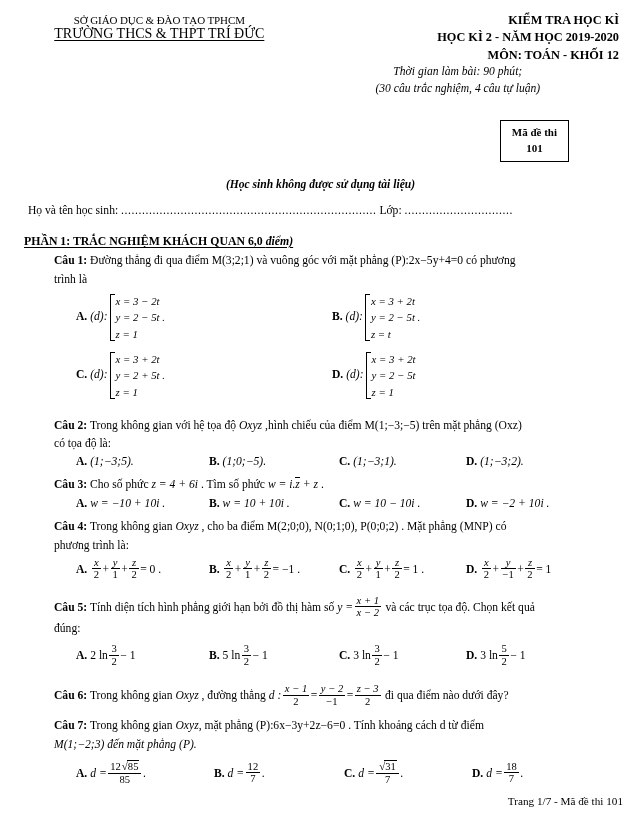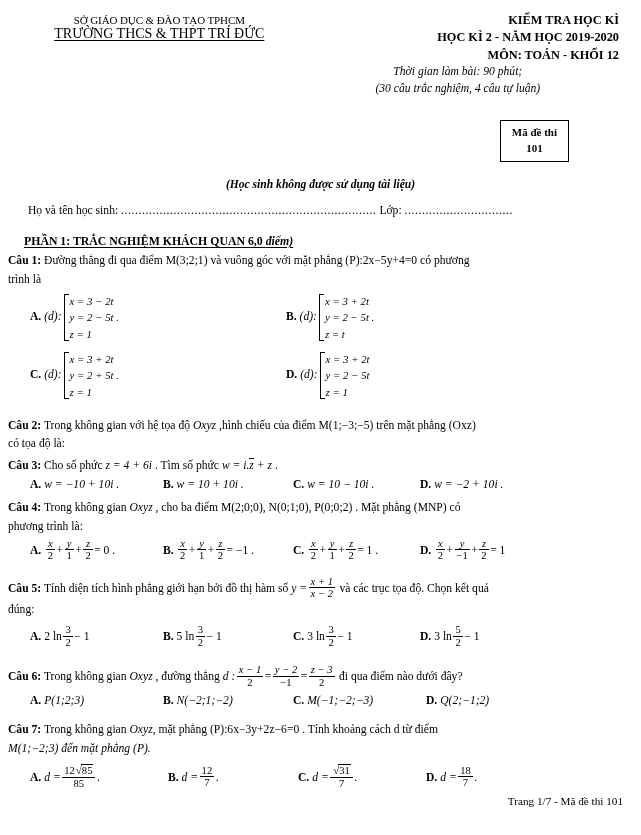--- a/index.html
+++ b/index.html
@@ -101,21 +101,21 @@
     padding-left: 24px;
     font-weight: bold;
     font-size: 11.8px;
     text-decoration: underline;
     text-underline-offset: 2px;
     display: inline-block;
   }
   .part-heading i { font-style: italic; }
 
   
-  .qblock { padding-left: 8px; padding-right: 12px; }
+  .qblock { padding-left: 8px; padding-right: 12px; margin-left: 46px; }
   .qline {
     font-size: 11.6px;
     line-height: 1.62;
     margin-top: 3px;
   }
   .qlabel { font-weight: bold; }
   .qcont {
     font-size: 11.6px;
     line-height: 1.55;
   }
@@ -295,20 +295,26 @@
       </div>
       <div style="height:58px"></div>
     </div>
 
     <div style="margin-top:4px">
       <div class="qline">
         <span class="qlabel">Câu 2:</span>
         <span>Trong không gian với hệ tọa độ </span><span class="mi">Oxyz</span><span> ,hình chiếu của điểm M(1;−3;−5) trên mặt phẳng (Oxz)</span>
       </div>
       <div class="qcont">có tọa độ là:</div>
+      <div class="opts">
+        <div class="opt c1"><span class="ol">A.</span> <span class="mi">(1;−3;5).</span></div>
+        <div class="opt c2"><span class="ol">B.</span> <span class="mi">(1;0;−5).</span></div>
+        <div class="opt c3"><span class="ol">C.</span> <span class="mi">(1;−3;1).</span></div>
+        <div class="opt c4"><span class="ol">D.</span> <span class="mi">(1;−3;2).</span></div>
+      </div>
     </div>
 
     <div style="margin-top:4px">
       <div class="qline">
         <span class="qlabel">Câu 3:</span>
         <span>Cho số phức </span><span class="mi">z = 4 + 6i</span><span> . Tìm số phức </span><span class="mi">w = i.</span><span class="conj">z</span><span class="mi"> + z</span><span> .</span>
       </div>
       <div class="opts">
         <div class="opt c1"><span class="ol">A.</span> <span class="mi">w = −10 + 10i .</span></div>
         <div class="opt c2"><span class="ol">B.</span> <span class="mi">w = 10 + 10i .</span></div>
@@ -367,26 +373,20 @@
           <span>3 ln</span><span class="fr"><span class="nu">5</span><span class="de">2</span></span><span>− 1</span>
         </div>
       </div>
     </div>
 
     <div style="margin-top:12px">
       <div class="qline" style="line-height:2.0">
         <span class="qlabel">Câu 6:</span>
         <span>Trong không gian </span><span class="mi">Oxyz</span><span> , đường thẳng </span><span class="mi">d :</span><span class="fr"><span class="nu mi">x − 1</span><span class="de">2</span></span>=<span class="fr"><span class="nu mi">y − 2</span><span class="de">−1</span></span>=<span class="fr"><span class="nu mi">z − 3</span><span class="de">2</span></span><span> đi qua điểm nào dưới đây?</span>
       </div>
-      <div class="opts" style="margin-top:6px">
-        <div class="opt c1"><span class="ol">A.</span> <span class="mi">P(1;2;3)</span></div>
-        <div class="opt c2"><span class="ol">B.</span> <span class="mi">N(−2;1;−2)</span></div>
-        <div class="opt c3"><span class="ol">C.</span> <span class="mi">M(−1;−2;−3)</span></div>
-        <div class="opt c4" style="left:418px"><span class="ol">D.</span> <span class="mi">Q(2;−1;2)</span></div>
-      </div>
     </div>
 
     <div style="margin-top:10px">
       <div class="qline">
         <span class="qlabel">Câu 7:</span>
         <span>Trong không gian </span><span class="mi">Oxyz</span><span>, mặt phẳng (P):6x−3y+2z−6=0 . Tính khoảng cách d từ điểm</span>
       </div>
       <div class="qcont mi">M(1;−2;3) đến mặt phẳng (P).</div>
       <div class="opts" style="height:30px; margin-top:7px">
         <div class="opt c1">

